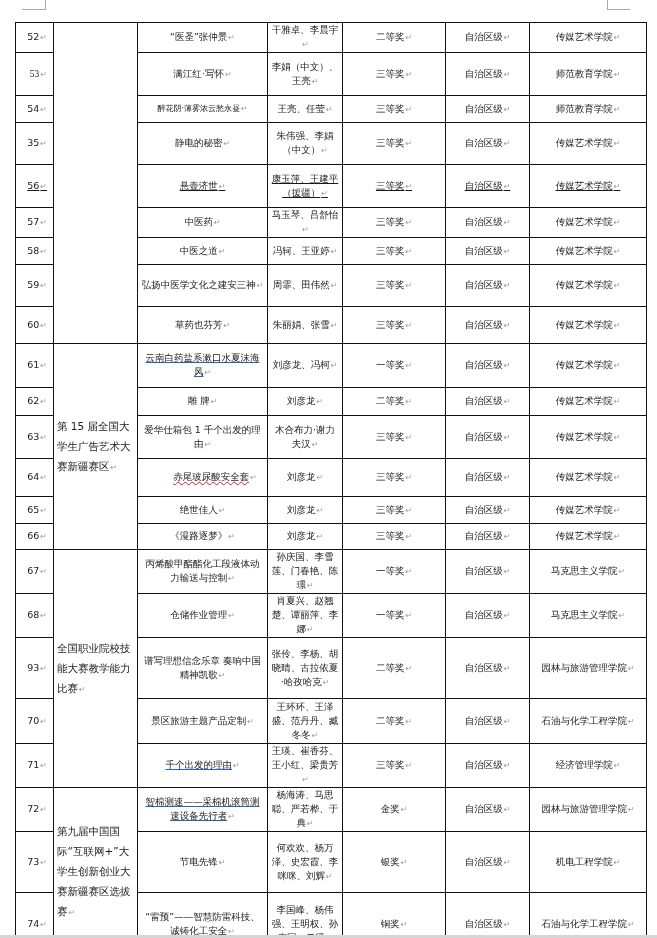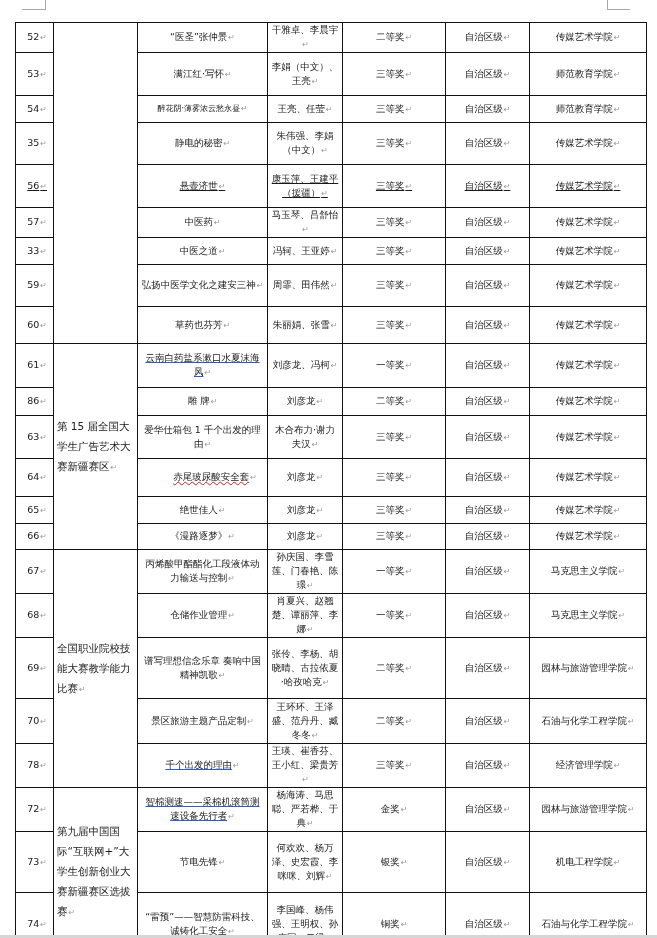--- a/index.html
+++ b/index.html
@@ -38,21 +38,21 @@
   <tbody id="tbody">
       <tr style="height: 28px;">
         <td class="no"><span>52</span><span class="pm">↵</span></td>
         <td class="cat" rowspan="9"><span></span></td>
         <td class="title"><span>“医圣”张仲景</span><span class="pm">↵</span></td>
         <td><span>干雅卓、李晨宇</span><span class="pm">↵</span></td>
         <td><span>二等奖</span><span class="pm">↵</span></td>
         <td><span>自治区级</span><span class="pm">↵</span></td>
         <td><span>传媒艺术学院</span><span class="pm">↵</span></td>
       </tr>
-      <tr style="height: 43px;">
+      <tr style="height: 43px; font-family: Liberation Serif, serif;">
         <td class="no"><span>53</span><span class="pm">↵</span></td>
         <td class="title"><span>满江红·写怀</span><span class="pm">↵</span></td>
         <td><span>李娟（中文）、王亮</span><span class="pm">↵</span></td>
         <td><span>三等奖</span><span class="pm">↵</span></td>
         <td><span>自治区级</span><span class="pm">↵</span></td>
         <td><span>师范教育学院</span><span class="pm">↵</span></td>
       </tr>
       <tr style="height: 27px;">
         <td class="no"><span>54</span><span class="pm">↵</span></td>
         <td class="title small"><span>醉花阴·薄雾浓云愁永昼</span><span class="pm">↵</span></td>
@@ -79,21 +79,21 @@
       </tr>
       <tr style="height: 27px;">
         <td class="no"><span>57</span><span class="pm">↵</span></td>
         <td class="title"><span>中医药</span><span class="pm">↵</span></td>
         <td><span>马玉琴、吕舒怡</span><span class="pm">↵</span></td>
         <td><span>三等奖</span><span class="pm">↵</span></td>
         <td><span>自治区级</span><span class="pm">↵</span></td>
         <td><span>传媒艺术学院</span><span class="pm">↵</span></td>
       </tr>
       <tr style="height: 27px;">
-        <td class="no"><span>33</span><span class="pm">↵</span></td>
+        <td class="no"><span>58</span><span class="pm">↵</span></td>
         <td class="title"><span>中医之道</span><span class="pm">↵</span></td>
         <td><span>冯轲、王亚婷</span><span class="pm">↵</span></td>
         <td><span>三等奖</span><span class="pm">↵</span></td>
         <td><span>自治区级</span><span class="pm">↵</span></td>
         <td><span>传媒艺术学院</span><span class="pm">↵</span></td>
       </tr>
       <tr style="height: 42px;">
         <td class="no"><span>59</span><span class="pm">↵</span></td>
         <td class="title"><span>弘扬中医学文化之建安三神</span><span class="pm">↵</span></td>
         <td><span>周霏、田伟然</span><span class="pm">↵</span></td>
@@ -112,21 +112,21 @@
       <tr style="height: 44px;">
         <td class="no"><span>61</span><span class="pm">↵</span></td>
         <td class="cat" rowspan="6"><span>第 15 届全国大学生广告艺术大赛新疆赛区</span><span class="pm">↵</span></td>
         <td class="title"><span class="blue-ul">云南白药盐系漱口水夏沫海风</span><span class="pm">↵</span></td>
         <td><span>刘彦龙、冯柯</span><span class="pm">↵</span></td>
         <td><span>一等奖</span><span class="pm">↵</span></td>
         <td><span>自治区级</span><span class="pm">↵</span></td>
         <td><span>传媒艺术学院</span><span class="pm">↵</span></td>
       </tr>
       <tr style="height: 28px;">
-        <td class="no"><span>86</span><span class="pm">↵</span></td>
+        <td class="no"><span>62</span><span class="pm">↵</span></td>
         <td class="title"><span>雕 牌</span><span class="pm">↵</span></td>
         <td><span>刘彦龙</span><span class="pm">↵</span></td>
         <td><span>二等奖</span><span class="pm">↵</span></td>
         <td><span>自治区级</span><span class="pm">↵</span></td>
         <td><span>传媒艺术学院</span><span class="pm">↵</span></td>
       </tr>
       <tr style="height: 43px;">
         <td class="no"><span>63</span><span class="pm">↵</span></td>
         <td class="title"><span>爱华仕箱包 1 千个出发的理由</span><span class="pm">↵</span></td>
         <td><span>木合布力·谢力夫汉</span><span class="pm">↵</span></td>
@@ -169,37 +169,37 @@
       </tr>
       <tr style="height: 42px;">
         <td class="no"><span>68</span><span class="pm">↵</span></td>
         <td class="title"><span>仓储作业管理</span><span class="pm">↵</span></td>
         <td><span>肖夏兴、赵翘楚、谭丽萍、李娜</span><span class="pm">↵</span></td>
         <td><span>一等奖</span><span class="pm">↵</span></td>
         <td><span>自治区级</span><span class="pm">↵</span></td>
         <td><span>马克思主义学院</span><span class="pm">↵</span></td>
       </tr>
       <tr style="height: 61px;">
-        <td class="no"><span>69</span><span class="pm">↵</span></td>
+        <td class="no"><span>93</span><span class="pm">↵</span></td>
         <td class="title"><span>谱写理想信念乐章 奏响中国精神凯歌</span><span class="pm">↵</span></td>
         <td><span>张伶、李杨、胡晓晴、古拉依夏·哈孜哈克</span><span class="pm">↵</span></td>
         <td><span>二等奖</span><span class="pm">↵</span></td>
         <td><span>自治区级</span><span class="pm">↵</span></td>
         <td><span>园林与旅游管理学院</span><span class="pm">↵</span></td>
       </tr>
       <tr style="height: 45px;">
         <td class="no"><span>70</span><span class="pm">↵</span></td>
         <td class="title"><span>景区旅游主题产品定制</span><span class="pm">↵</span></td>
         <td><span>王环环、王泽盛、范丹丹、臧冬冬</span><span class="pm">↵</span></td>
         <td><span>二等奖</span><span class="pm">↵</span></td>
         <td><span>自治区级</span><span class="pm">↵</span></td>
         <td><span>石油与化学工程学院</span><span class="pm">↵</span></td>
       </tr>
       <tr style="height: 42px;">
-        <td class="no"><span>78</span><span class="pm">↵</span></td>
+        <td class="no"><span>71</span><span class="pm">↵</span></td>
         <td class="title"><span class="blue-ul">千个出发的理由</span><span class="pm">↵</span></td>
         <td><span>王瑛、崔香芬、王小红、梁贵芳</span><span class="pm">↵</span></td>
         <td><span>三等奖</span><span class="pm">↵</span></td>
         <td><span>自治区级</span><span class="pm">↵</span></td>
         <td><span>经济管理学院</span><span class="pm">↵</span></td>
       </tr>
       <tr style="height: 42px;">
         <td class="no"><span>72</span><span class="pm">↵</span></td>
         <td class="cat" rowspan="3"><span>第九届中国国际“互联网+”大学生创新创业大赛新疆赛区选拔赛</span><span class="pm">↵</span></td>
         <td class="title"><span class="blue-ul">智棉测速——采棉机滚筒测速设备先行者</span><span class="pm">↵</span></td>

